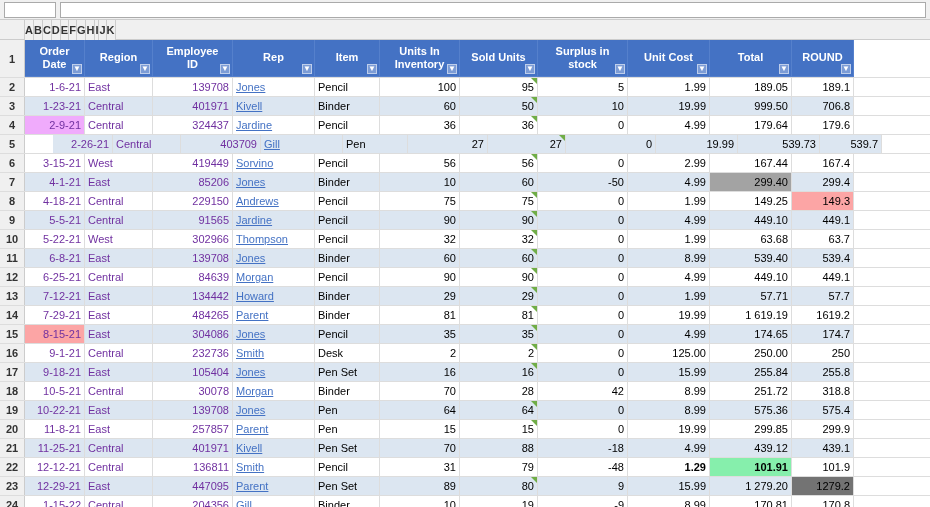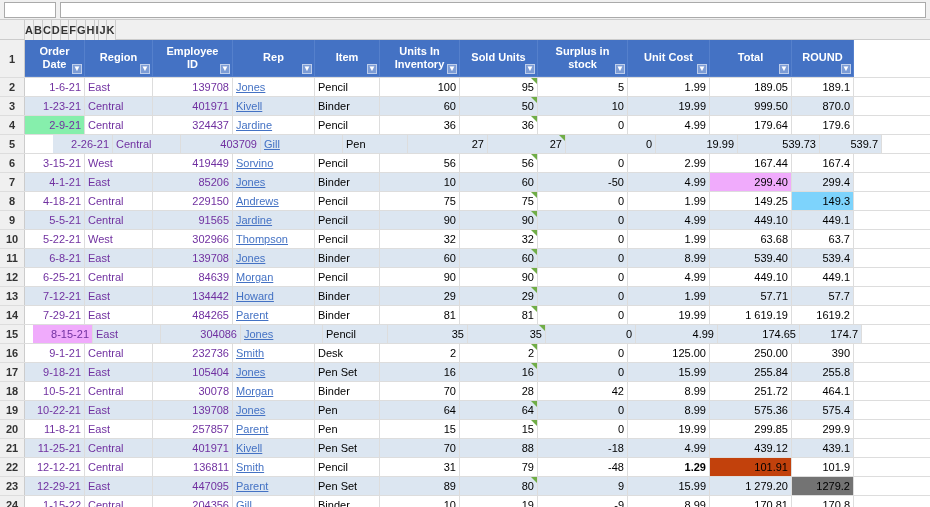--- a/index.html
+++ b/index.html
@@ -291,25 +291,25 @@
     <div class="cell col-d text-left" style="background:#dce6f1; color:#4472c4; text-decoration:underline; cursor:pointer;">Kivell</div>
     <div class="cell col-e text-left" style="background:#dce6f1;">Binder</div>
     <div class="cell col-f text-right" style="background:#dce6f1;">60</div>
     <div class="cell col-g text-right" style="background:#dce6f1; position:relative;">
       50
       <div class="green-marker"></div>
     </div>
     <div class="cell col-h text-right" style="background:#dce6f1;">10</div>
     <div class="cell col-i text-right" style="background:#dce6f1;">19.99</div>
     <div class="cell col-j text-right" style="background:#dce6f1;">999.50</div>
-    <div class="cell col-k text-right" style="background:#dce6f1;">870.0</div>
+    <div class="cell col-k text-right" style="background:#dce6f1;">706.8</div>
   </div>
         <div class="grid-row">
     <div class="row-num" style="background:#f0f0f0;">4</div>
-    <div class="cell col-a text-right" style="background:#86efac; color:#7030a0;">2-9-21</div>
+    <div class="cell col-a text-right" style="background:#f0abfc; color:#7030a0;">2-9-21</div>
     <div class="cell col-b text-left" style="background:#fff; color:#7030a0;">Central</div>
     <div class="cell col-c text-right" style="background:#fff; color:#7030a0;">324437</div>
     <div class="cell col-d text-left" style="background:#fff; color:#4472c4; text-decoration:underline; cursor:pointer;">Jardine</div>
     <div class="cell col-e text-left" style="background:#fff;">Pencil</div>
     <div class="cell col-f text-right" style="background:#fff;">36</div>
     <div class="cell col-g text-right" style="background:#fff; position:relative;">
       36
       <div class="green-marker"></div>
     </div>
     <div class="cell col-h text-right" style="background:#fff;">0</div>
@@ -358,39 +358,39 @@
     <div class="cell col-c text-right" style="background:#dce6f1; color:#7030a0;">85206</div>
     <div class="cell col-d text-left" style="background:#dce6f1; color:#4472c4; text-decoration:underline; cursor:pointer;">Jones</div>
     <div class="cell col-e text-left" style="background:#dce6f1;">Binder</div>
     <div class="cell col-f text-right" style="background:#dce6f1;">10</div>
     <div class="cell col-g text-right" style="background:#dce6f1; position:relative;">
       60
       
     </div>
     <div class="cell col-h text-right" style="background:#dce6f1;">-50</div>
     <div class="cell col-i text-right" style="background:#dce6f1;">4.99</div>
-    <div class="cell col-j text-right" style="background:#f0abfc;">299.40</div>
+    <div class="cell col-j text-right" style="background:#a3a3a3;">299.40</div>
     <div class="cell col-k text-right" style="background:#dce6f1;">299.4</div>
   </div>
         <div class="grid-row">
     <div class="row-num" style="background:#f0f0f0;">8</div>
     <div class="cell col-a text-right" style="background:#fff; color:#7030a0;">4-18-21</div>
     <div class="cell col-b text-left" style="background:#fff; color:#7030a0;">Central</div>
     <div class="cell col-c text-right" style="background:#fff; color:#7030a0;">229150</div>
     <div class="cell col-d text-left" style="background:#fff; color:#4472c4; text-decoration:underline; cursor:pointer;">Andrews</div>
     <div class="cell col-e text-left" style="background:#fff;">Pencil</div>
     <div class="cell col-f text-right" style="background:#fff;">75</div>
     <div class="cell col-g text-right" style="background:#fff; position:relative;">
       75
       <div class="green-marker"></div>
     </div>
     <div class="cell col-h text-right" style="background:#fff;">0</div>
     <div class="cell col-i text-right" style="background:#fff;">1.99</div>
     <div class="cell col-j text-right" style="background:#fff;">149.25</div>
-    <div class="cell col-k text-right" style="background:#7dd3fc;">149.3</div>
+    <div class="cell col-k text-right" style="background:#fca5a5;">149.3</div>
   </div>
         <div class="grid-row">
     <div class="row-num" style="background:#f0f0f0;">9</div>
     <div class="cell col-a text-right" style="background:#dce6f1; color:#7030a0;">5-5-21</div>
     <div class="cell col-b text-left" style="background:#dce6f1; color:#7030a0;">Central</div>
     <div class="cell col-c text-right" style="background:#dce6f1; color:#7030a0;">91565</div>
     <div class="cell col-d text-left" style="background:#dce6f1; color:#4472c4; text-decoration:underline; cursor:pointer;">Jardine</div>
     <div class="cell col-e text-left" style="background:#dce6f1;">Pencil</div>
     <div class="cell col-f text-right" style="background:#dce6f1;">90</div>
     <div class="cell col-g text-right" style="background:#dce6f1; position:relative;">
@@ -482,21 +482,21 @@
       81
       <div class="green-marker"></div>
     </div>
     <div class="cell col-h text-right" style="background:#fff;">0</div>
     <div class="cell col-i text-right" style="background:#fff;">19.99</div>
     <div class="cell col-j text-right" style="background:#fff;">1 619.19</div>
     <div class="cell col-k text-right" style="background:#fff;">1619.2</div>
   </div>
         <div class="grid-row">
     <div class="row-num" style="background:#f0f0f0;">15</div>
-    <div class="cell col-a text-right" style="background:#f0abfc; color:#7030a0;margin-left:8px;">8-15-21</div>
+    <div class="cell col-a text-right" style="background:#fca5a5; color:#7030a0;">8-15-21</div>
     <div class="cell col-b text-left" style="background:#dce6f1; color:#7030a0;">East</div>
     <div class="cell col-c text-right" style="background:#dce6f1; color:#7030a0;">304086</div>
     <div class="cell col-d text-left" style="background:#dce6f1; color:#4472c4; text-decoration:underline; cursor:pointer;">Jones</div>
     <div class="cell col-e text-left" style="background:#dce6f1;">Pencil</div>
     <div class="cell col-f text-right" style="background:#dce6f1;">35</div>
     <div class="cell col-g text-right" style="background:#dce6f1; position:relative;">
       35
       <div class="green-marker"></div>
     </div>
     <div class="cell col-h text-right" style="background:#dce6f1;">0</div>
@@ -512,21 +512,21 @@
     <div class="cell col-d text-left" style="background:#fff; color:#4472c4; text-decoration:underline; cursor:pointer;">Smith</div>
     <div class="cell col-e text-left" style="background:#fff;">Desk</div>
     <div class="cell col-f text-right" style="background:#fff;">2</div>
     <div class="cell col-g text-right" style="background:#fff; position:relative;">
       2
       <div class="green-marker"></div>
     </div>
     <div class="cell col-h text-right" style="background:#fff;">0</div>
     <div class="cell col-i text-right" style="background:#fff;">125.00</div>
     <div class="cell col-j text-right" style="background:#fff;">250.00</div>
-    <div class="cell col-k text-right" style="background:#fff;">390</div>
+    <div class="cell col-k text-right" style="background:#fff;">250</div>
   </div>
         <div class="grid-row">
     <div class="row-num" style="background:#f0f0f0;">17</div>
     <div class="cell col-a text-right" style="background:#dce6f1; color:#7030a0;">9-18-21</div>
     <div class="cell col-b text-left" style="background:#dce6f1; color:#7030a0;">East</div>
     <div class="cell col-c text-right" style="background:#dce6f1; color:#7030a0;">105404</div>
     <div class="cell col-d text-left" style="background:#dce6f1; color:#4472c4; text-decoration:underline; cursor:pointer;">Jones</div>
     <div class="cell col-e text-left" style="background:#dce6f1;">Pen Set</div>
     <div class="cell col-f text-right" style="background:#dce6f1;">16</div>
     <div class="cell col-g text-right" style="background:#dce6f1; position:relative;">
@@ -546,21 +546,21 @@
     <div class="cell col-d text-left" style="background:#fff; color:#4472c4; text-decoration:underline; cursor:pointer;">Morgan</div>
     <div class="cell col-e text-left" style="background:#fff;">Binder</div>
     <div class="cell col-f text-right" style="background:#fff;">70</div>
     <div class="cell col-g text-right" style="background:#fff; position:relative;">
       28
       
     </div>
     <div class="cell col-h text-right" style="background:#fff;">42</div>
     <div class="cell col-i text-right" style="background:#fff;">8.99</div>
     <div class="cell col-j text-right" style="background:#fff;">251.72</div>
-    <div class="cell col-k text-right" style="background:#fff;">464.1</div>
+    <div class="cell col-k text-right" style="background:#fff;">318.8</div>
   </div>
         <div class="grid-row">
     <div class="row-num" style="background:#f0f0f0;">19</div>
     <div class="cell col-a text-right" style="background:#dce6f1; color:#7030a0;">10-22-21</div>
     <div class="cell col-b text-left" style="background:#dce6f1; color:#7030a0;">East</div>
     <div class="cell col-c text-right" style="background:#dce6f1; color:#7030a0;">139708</div>
     <div class="cell col-d text-left" style="background:#dce6f1; color:#4472c4; text-decoration:underline; cursor:pointer;">Jones</div>
     <div class="cell col-e text-left" style="background:#dce6f1;">Pen</div>
     <div class="cell col-f text-right" style="background:#dce6f1;">64</div>
     <div class="cell col-g text-right" style="background:#dce6f1; position:relative;">
@@ -613,21 +613,21 @@
     <div class="cell col-c text-right" style="background:#fff; color:#7030a0;">136811</div>
     <div class="cell col-d text-left" style="background:#fff; color:#4472c4; text-decoration:underline; cursor:pointer;">Smith</div>
     <div class="cell col-e text-left" style="background:#fff;">Pencil</div>
     <div class="cell col-f text-right" style="background:#fff;">31</div>
     <div class="cell col-g text-right" style="background:#fff; position:relative;">
       79
       
     </div>
     <div class="cell col-h text-right" style="background:#fff;">-48</div>
     <div class="cell col-i text-right" style="background:#fff;font-weight:bold;">1.29</div>
-    <div class="cell col-j text-right" style="background:#c2410c;">101.91</div>
+    <div class="cell col-j text-right" style="background:#86efac;font-weight:bold;">101.91</div>
     <div class="cell col-k text-right" style="background:#fff;">101.9</div>
   </div>
         <div class="grid-row">
     <div class="row-num" style="background:#f0f0f0;">23</div>
     <div class="cell col-a text-right" style="background:#dce6f1; color:#7030a0;">12-29-21</div>
     <div class="cell col-b text-left" style="background:#dce6f1; color:#7030a0;">East</div>
     <div class="cell col-c text-right" style="background:#dce6f1; color:#7030a0;">447095</div>
     <div class="cell col-d text-left" style="background:#dce6f1; color:#4472c4; text-decoration:underline; cursor:pointer;">Parent</div>
     <div class="cell col-e text-left" style="background:#dce6f1;">Pen Set</div>
     <div class="cell col-f text-right" style="background:#dce6f1;">89</div>

